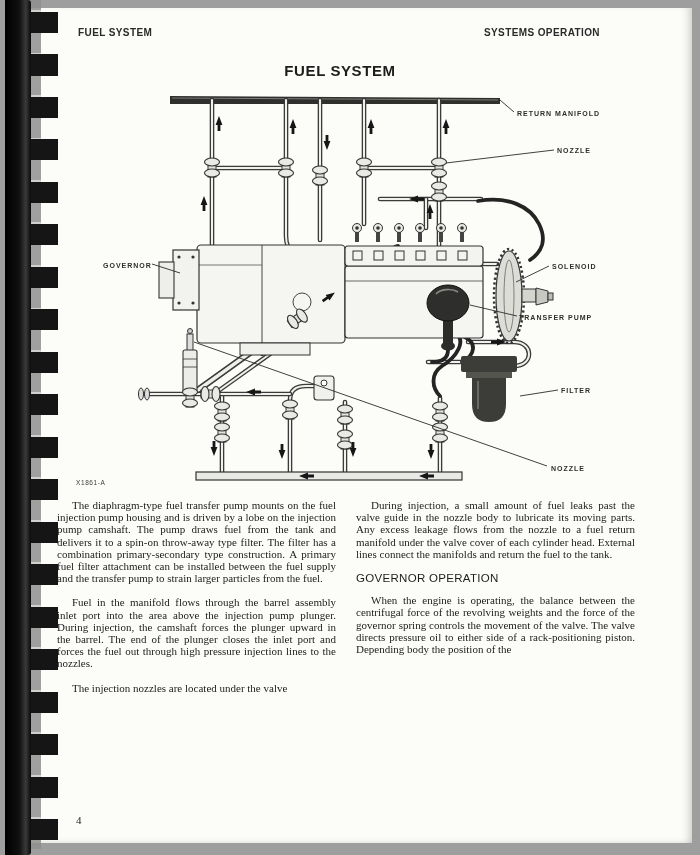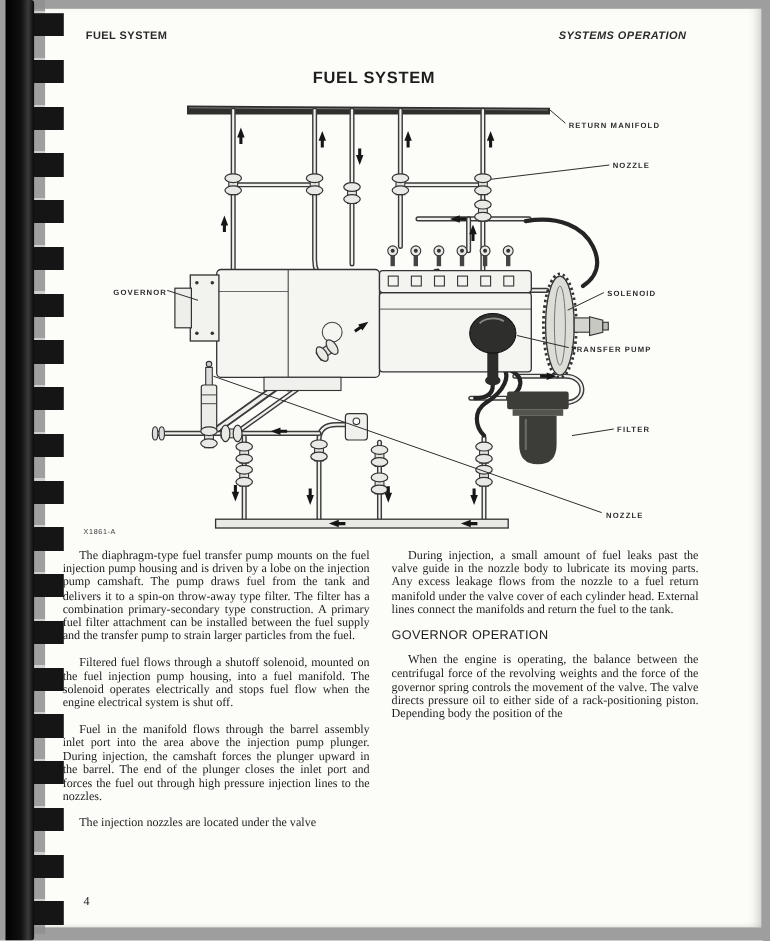--- a/index.html
+++ b/index.html
@@ -23,21 +23,21 @@
     position:absolute;left:29px;top:0;width:12px;height:849px;
     background:repeating-linear-gradient(180deg,#8f8f8f 0 10px,#c8c8c8 10px 21px,#8f8f8f 21px 42.5px);
     opacity:.85;
   }
   .binding-teeth{
     position:absolute;left:29px;top:12px;width:29px;height:836px;
     background:repeating-linear-gradient(180deg,#151515 0 21px,rgba(0,0,0,0) 21px 42.5px);
   }
   .runhead{position:absolute;top:27px;font-size:10px;font-weight:bold;letter-spacing:.4px;color:#2a2a2a;}
   .runhead.left{left:78px;}
-  .runhead.right{right:76px;font-style:italic;}
+  .runhead.right{right:100px;}
   .doc-title{
     position:absolute;top:62px;left:70px;width:540px;text-align:center;
     font-size:15px;font-weight:bold;letter-spacing:.6px;color:#1d1d1d;
   }
   .figure-svg{position:absolute;left:62px;top:86px;width:576px;height:404px;}
   .po{fill:none;stroke:#3b3b3b;stroke-width:4.6;stroke-linecap:round;stroke-linejoin:round;}
   .pi{fill:none;stroke:#f0f0ec;stroke-width:2;stroke-linecap:round;stroke-linejoin:round;}
   .po2{fill:none;stroke:#3b3b3b;stroke-width:6.8;stroke-linecap:round;}
   .pi2{fill:none;stroke:#efefeb;stroke-width:3.4;stroke-linecap:round;}
   .dark{fill:none;stroke:#242424;stroke-width:3.8;stroke-linecap:round;stroke-linejoin:round;}
@@ -307,21 +307,20 @@
   <text class="dlabel" x="103" y="268">GOVERNOR</text>
   <text class="dlabel" x="552" y="269">SOLENOID</text>
   <text class="dlabel" x="519" y="320">TRANSFER PUMP</text>
   <text class="dlabel" x="561" y="393">FILTER</text>
   <text class="dlabel" x="551" y="471">NOZZLE</text>
   <text class="dcaption" x="76" y="485">X1861-A</text>
 </svg>
 
 <div class="col col-left">
   <p>The diaphragm-type fuel transfer pump mounts on the fuel injection pump housing and is driven by a lobe on the injection pump camshaft. The pump draws fuel from the tank and delivers it to a spin-on throw-away type filter. The filter has a combination primary-secondary type construction. A primary fuel filter attachment can be installed between the fuel supply and the transfer pump to strain larger particles from the fuel.</p>
-  <p>Filtered fuel flows through a shutoff solenoid, mounted on the fuel injection pump housing, into a fuel manifold. The solenoid operates electrically and stops fuel flow when the engine electrical system is shut off.</p>
   <p>Fuel in the manifold flows through the barrel assembly inlet port into the area above the injection pump plunger. During injection, the camshaft forces the plunger upward in the barrel. The end of the plunger closes the inlet port and forces the fuel out through high pressure injection lines to the nozzles.</p>
   <p>The injection nozzles are located under the valve</p>
 </div>
 
 <div class="col col-right">
   <p>During injection, a small amount of fuel leaks past the valve guide in the nozzle body to lubricate its moving parts. Any excess leakage flows from the nozzle to a fuel return manifold under the valve cover of each cylinder head. External lines connect the manifolds and return the fuel to the tank.</p>
   <div class="subhead">GOVERNOR OPERATION</div>
   <p>When the engine is operating, the balance between the centrifugal force of the revolving weights and the force of the governor spring controls the movement of the valve. The valve directs pressure oil to either side of a rack-positioning piston. Depending body the position of the</p>
 </div>
 

